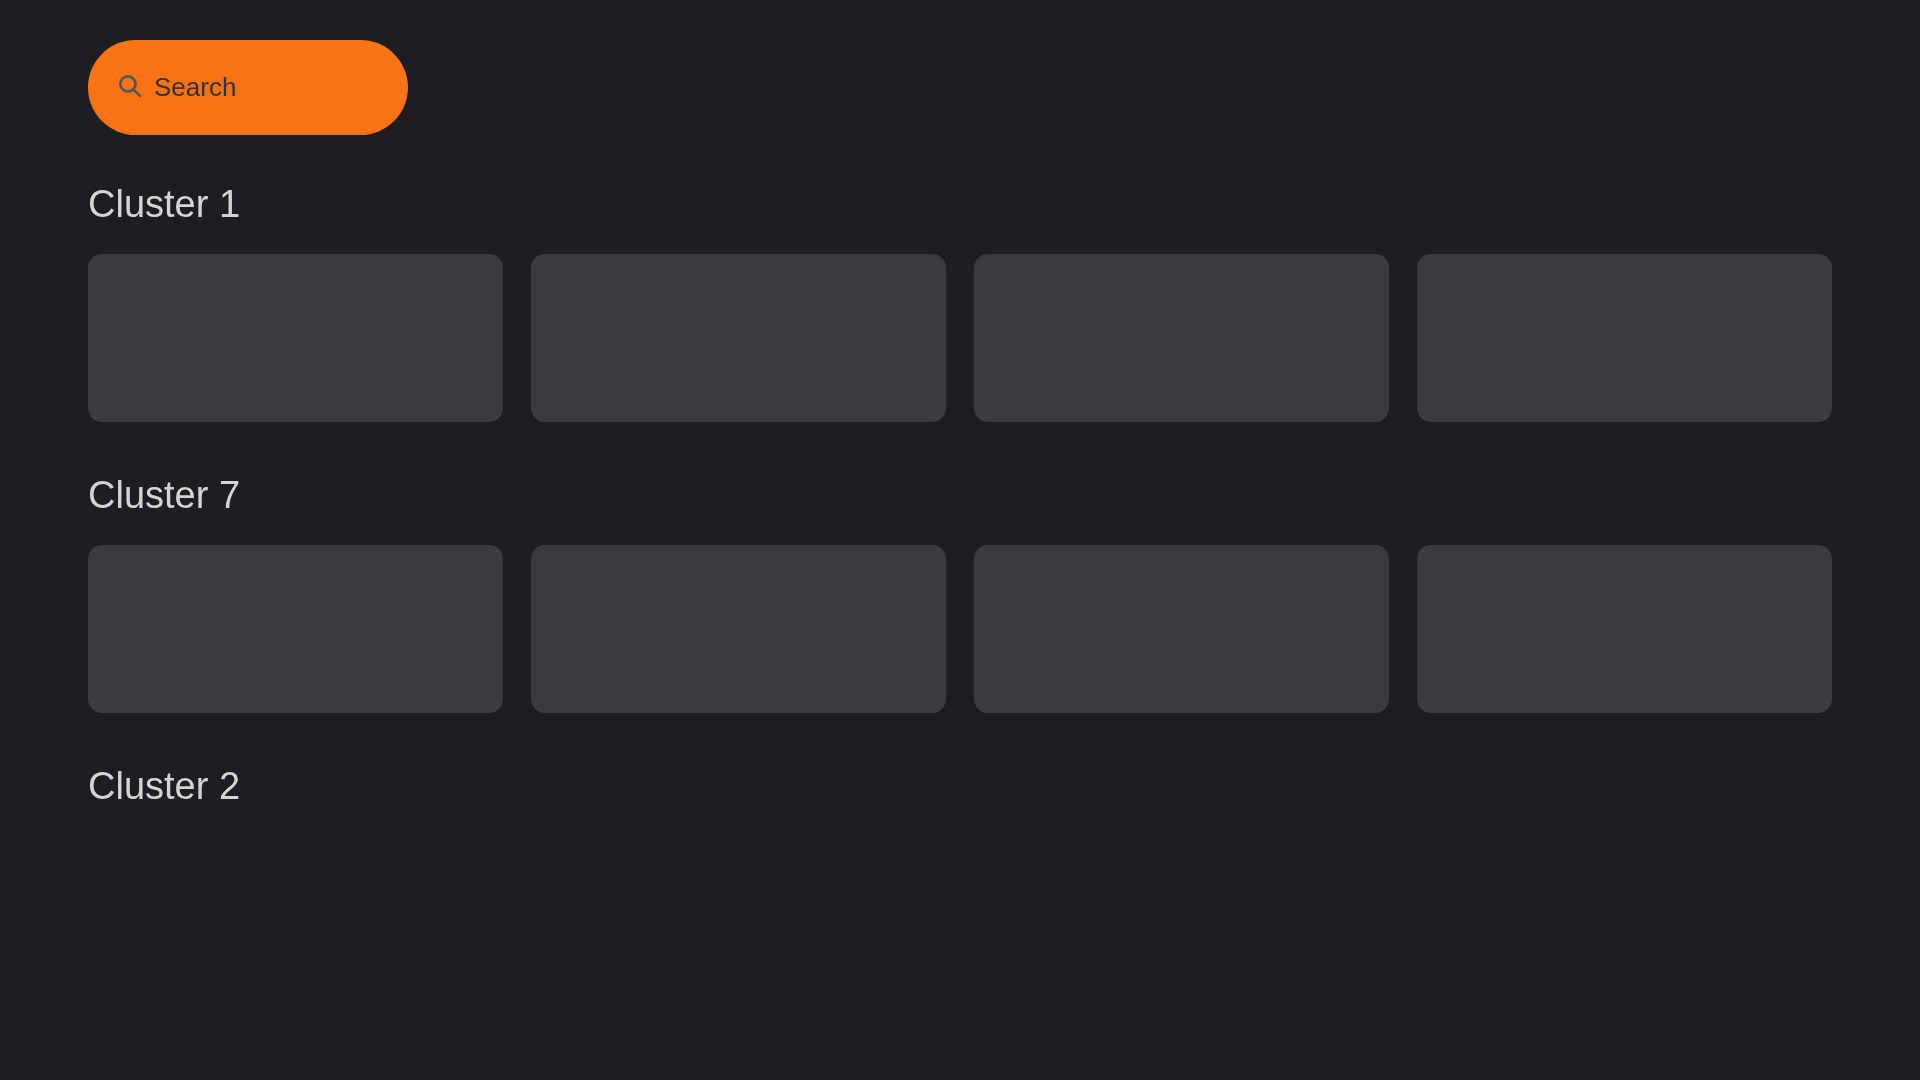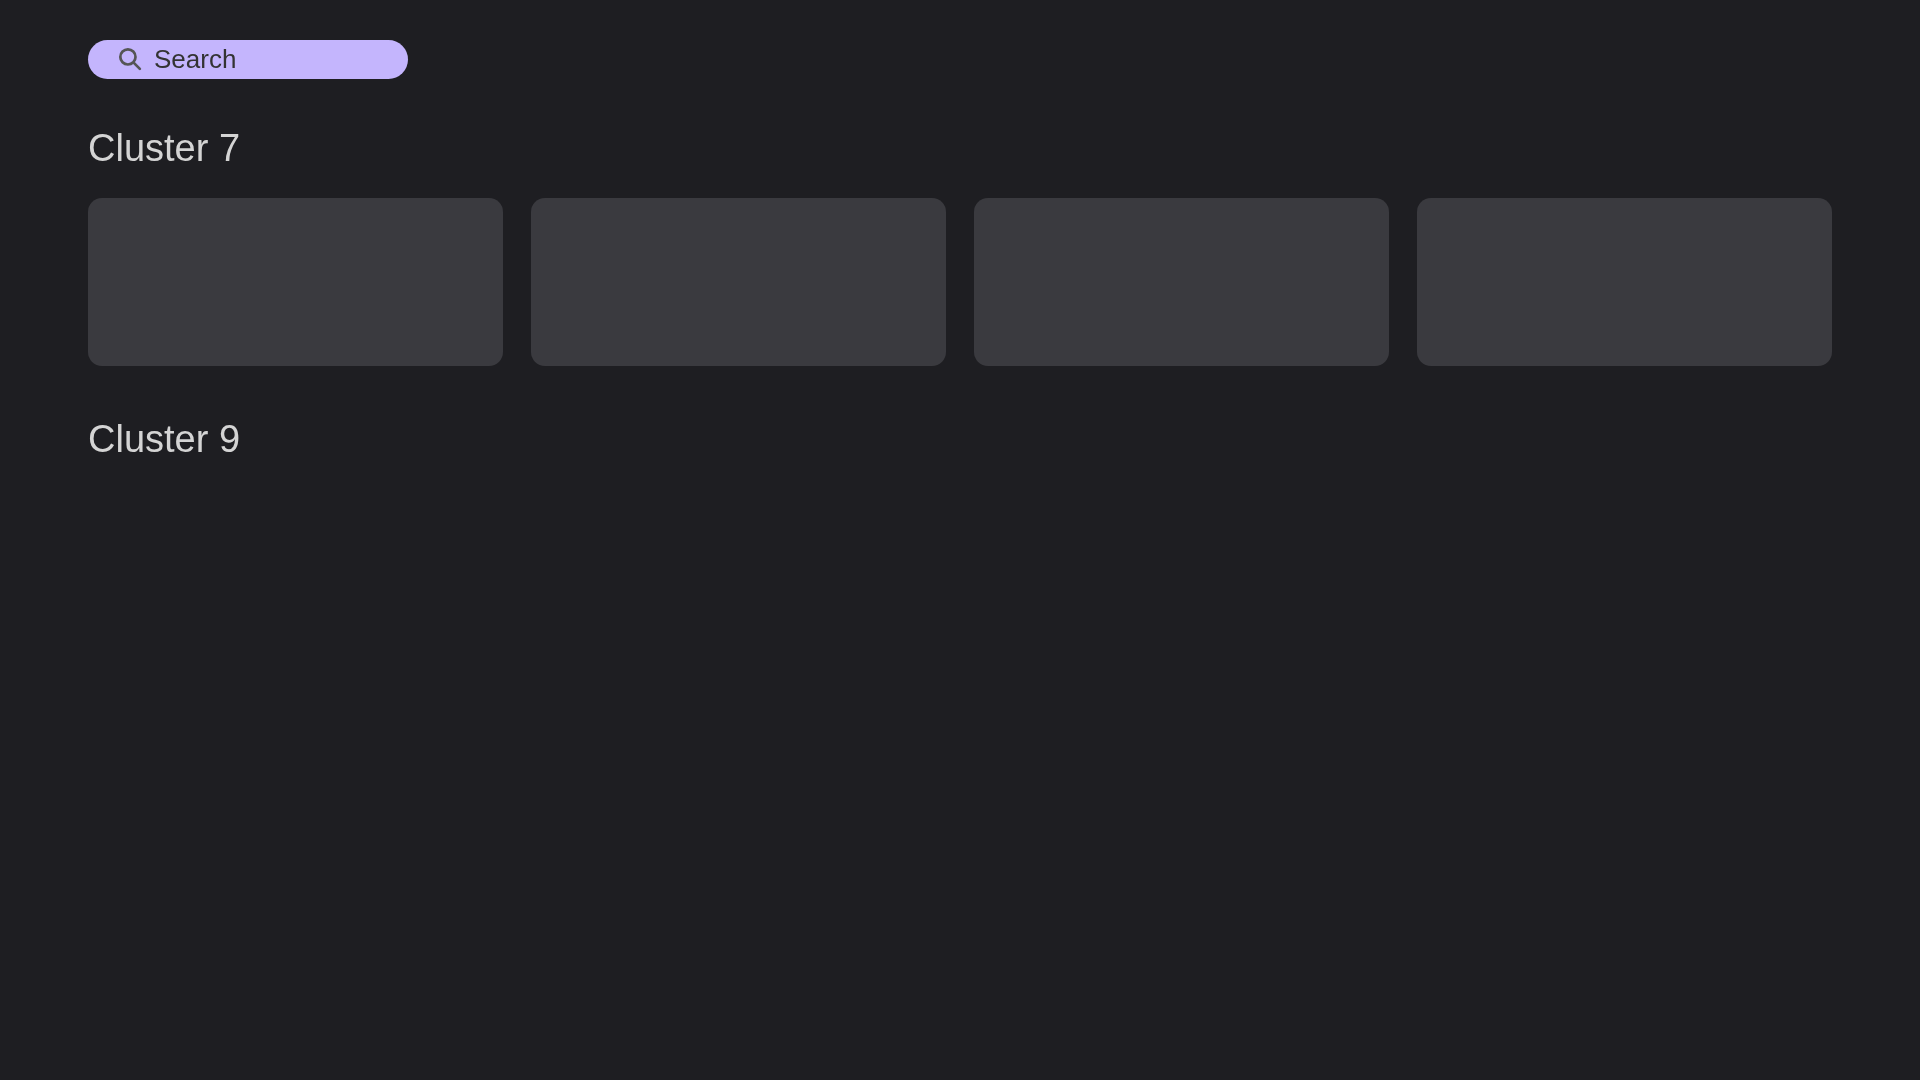--- a/index.html
+++ b/index.html
@@ -21,25 +21,24 @@
       padding: 40px 88px;
     }
 
     
     .search-bar-wrapper {
       margin-bottom: 48px;
     }
 
     .search-bar {
       display: flex;
-      align-items: center;
       gap: 12px;
-      background-color: #c4b5fd;
+      background-color: #f97316;
       border-radius: 50px;
-      padding: 4px 28px;
+      padding: 32px 28px;
       width: 320px;
       cursor: text;
     }
 
     .search-icon-svg {
       color: #555;
       flex-shrink: 0;
     }
 
     .search-label {
@@ -84,29 +83,39 @@
       <span class="search-icon-svg">
         <svg width="26" height="26" viewBox="0 0 24 24" fill="none" stroke="#555" stroke-width="2.5" stroke-linecap="round" stroke-linejoin="round">
           <circle cx="11" cy="11" r="7"></circle>
           <line x1="16.5" y1="16.5" x2="22" y2="22"></line>
         </svg>
       </span>
       <span class="search-label">Search</span>
     </div>
   </div>
 
+  <div class="cluster-section">
+    <h2 class="cluster-title">Cluster 1</h2>
+    <div class="cluster-grid">
+      <div class="cluster-card"></div>
+      <div class="cluster-card"></div>
+      <div class="cluster-card"></div>
+      <div class="cluster-card"></div>
+
+    </div>
+  </div>
 
   <div class="cluster-section">
     <h2 class="cluster-title">Cluster 7</h2>
     <div class="cluster-grid">
       <div class="cluster-card"></div>
       <div class="cluster-card"></div>
       <div class="cluster-card"></div>
       <div class="cluster-card"></div>
 
     </div>
   </div>
 
   <div class="cluster-section">
-    <h2 class="cluster-title">Cluster 9</h2>
+    <h2 class="cluster-title">Cluster 2</h2>
   </div>
 
 </div>
 
 </body></html>

